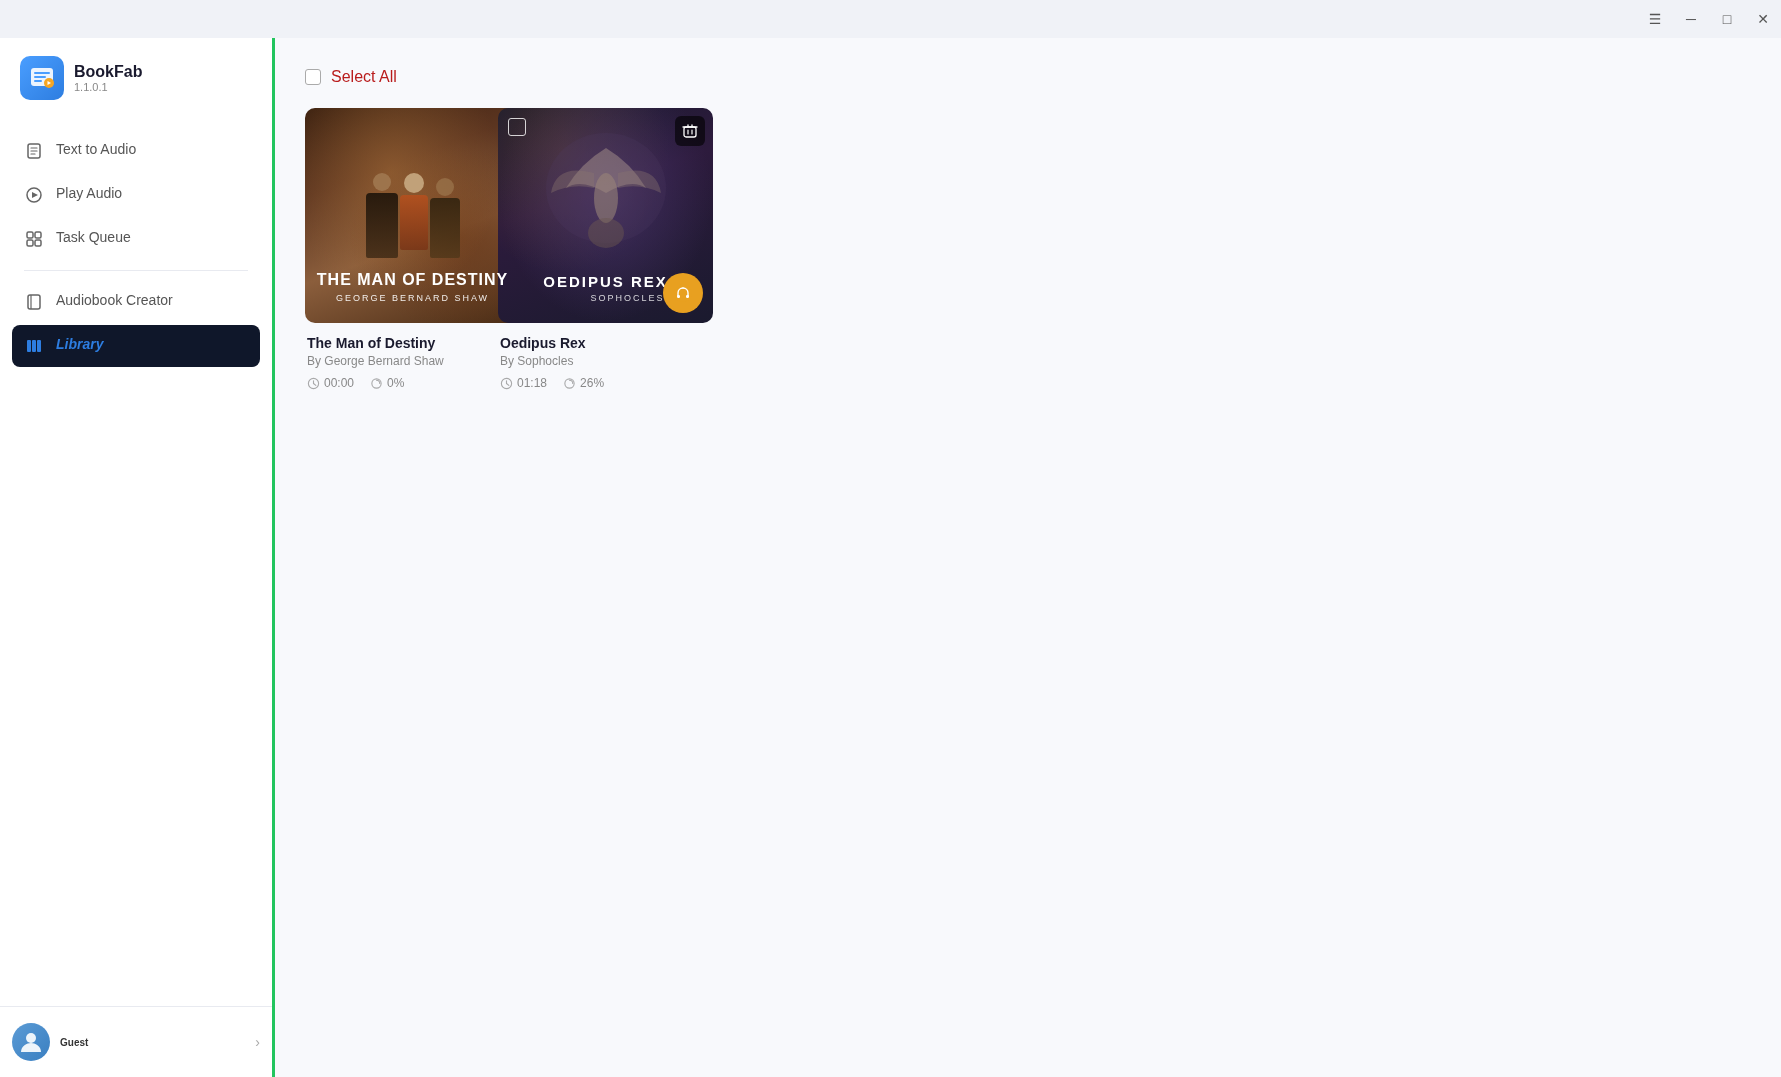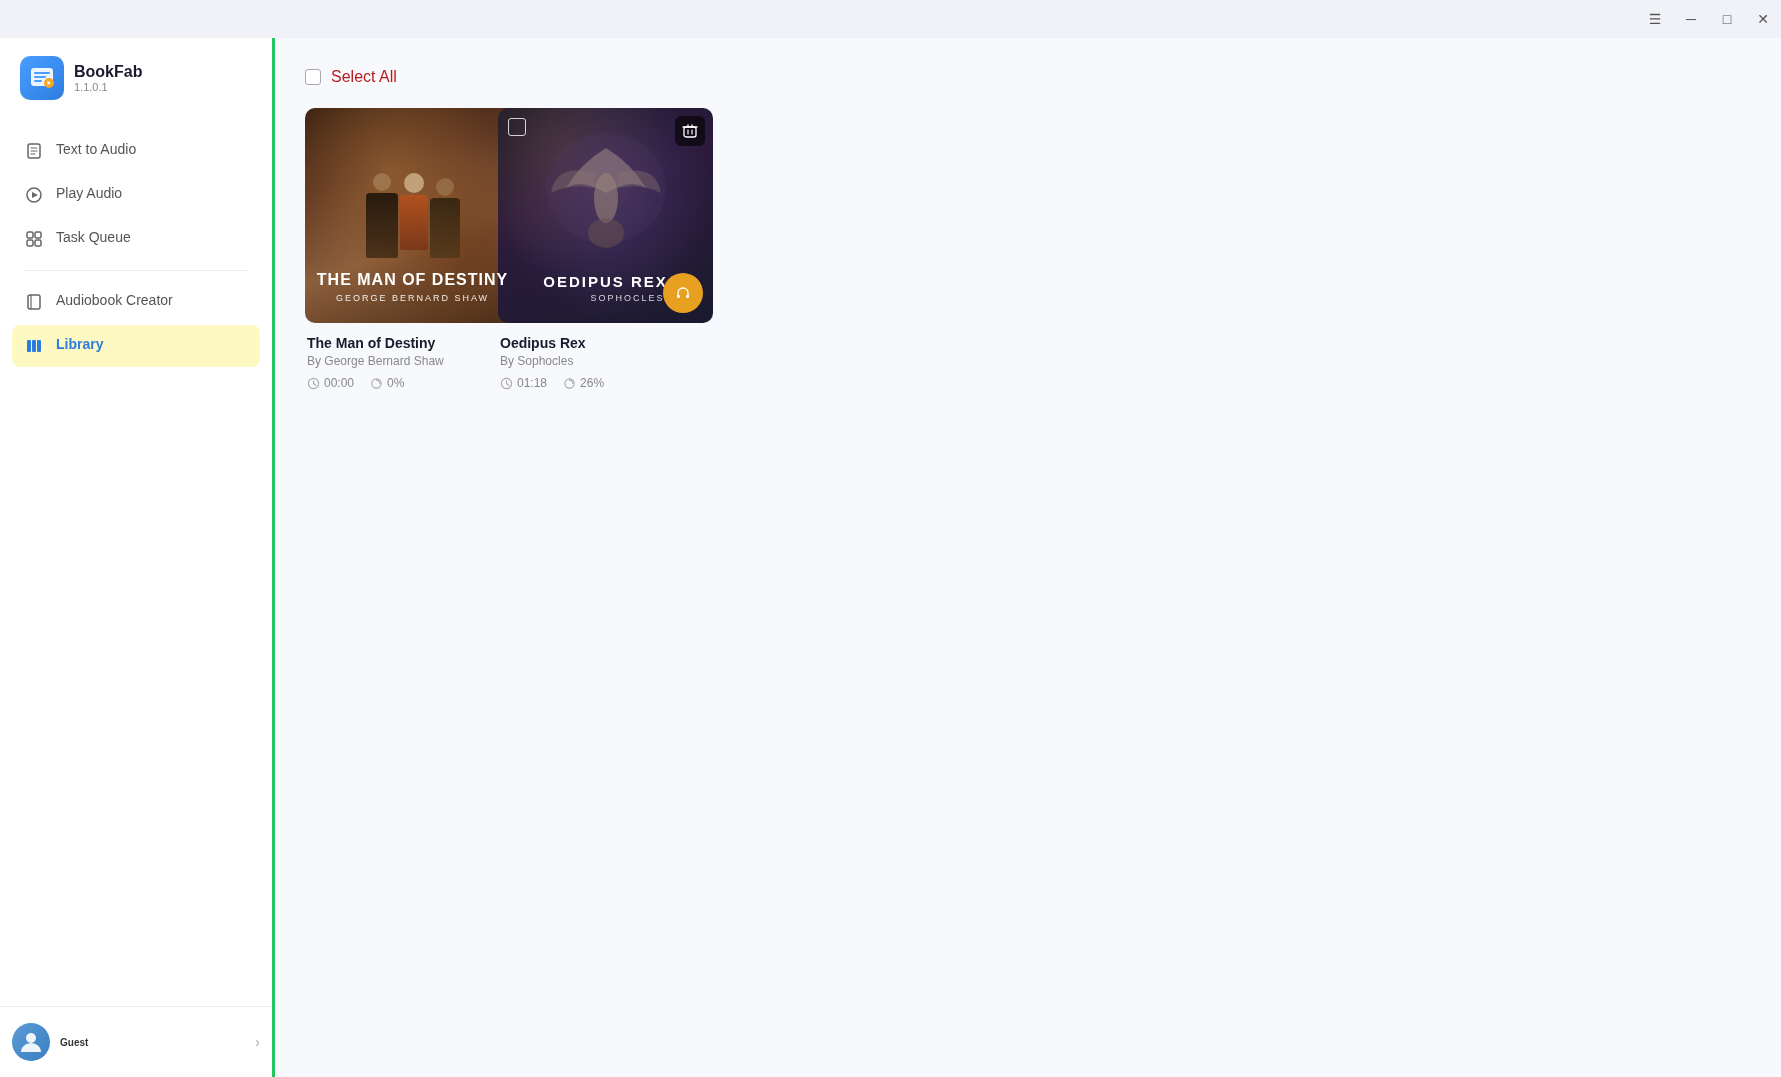--- a/index.html
+++ b/index.html
@@ -112,22 +112,23 @@
       padding: 11px 12px;
       border-radius: 8px;
       cursor: pointer;
       color: #555;
       font-size: 14px;
       font-weight: 500;
       transition: background 0.15s;
     }
 
     .nav-item.active {
-      background: #fef9c3;
+      background: #0f172a;
       color: #2d7de0;
+      font-style: italic;
     }
 
     .nav-item .nav-icon {
       width: 20px;
       height: 20px;
       display: flex;
       align-items: center;
       justify-content: center;
       flex-shrink: 0;
     }

